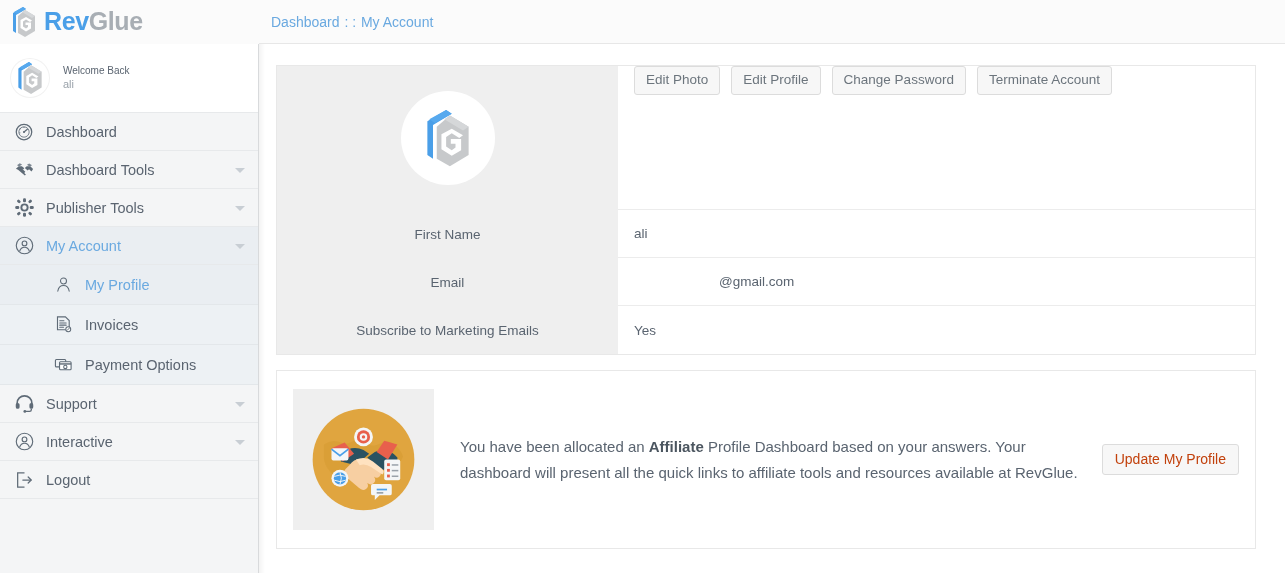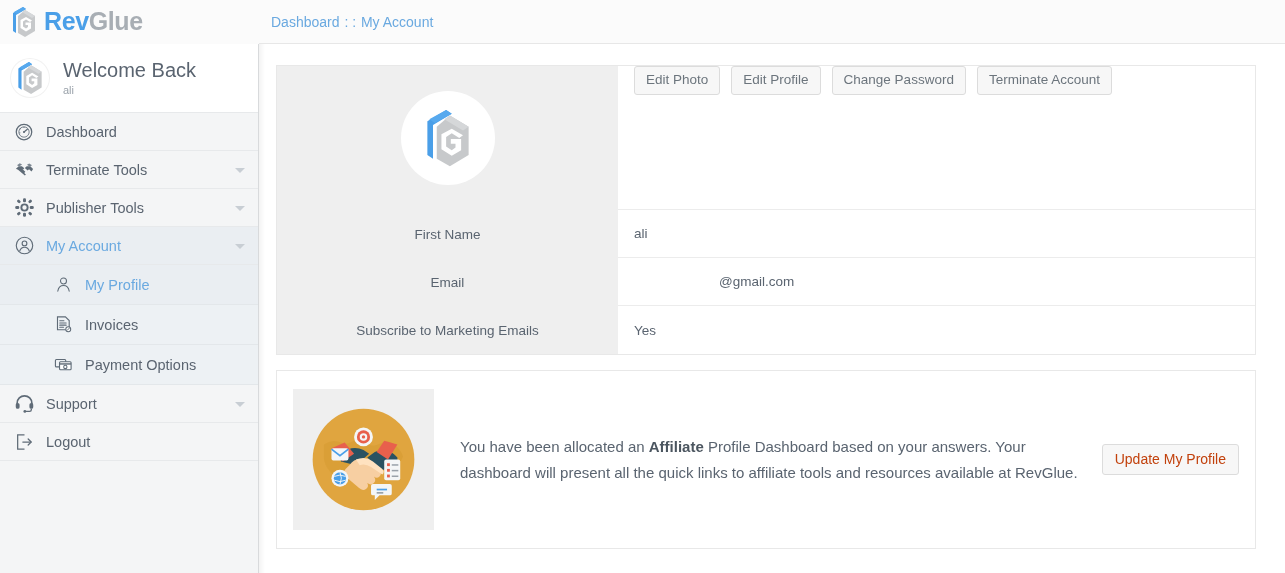--- a/index.html
+++ b/index.html
@@ -61,21 +61,21 @@
     border-bottom: 1px solid #e7e9eb;
   }
   .welcome-avatar {
     width: 40px; height: 40px; border-radius: 50%;
     background: #ffffff;
     display: flex; align-items: center; justify-content: center;
     flex: 0 0 40px; margin-right: 13px;
     box-shadow: 0 0 0 1px #f2f2f2 inset;
   }
   .welcome-txt { line-height: 1.15; }
-  .welcome-title { font-size: 20px; color: #5a6470; }
+  .welcome-title { font-size: 10px; color: #5a6470; }
   .welcome-user { font-size: 11px; color: #9aa2aa; margin-top: 2px; }
 
   .nav { list-style: none; margin: 0; padding: 0; }
   .nav-item {
     position: relative;
     height: 38px;
     display: flex; align-items: center;
     border-bottom: 1px solid #e7e9eb;
     cursor: pointer;
     padding-left: 11px;
@@ -251,21 +251,21 @@
 
       <li class="nav-item">
         <span class="nav-ico">
           <svg viewBox="0 0 24 24" width="21" height="21">
               <path d="M2.2 11.2 L5.4 8.2 L9 8.2 L11.8 10.6 L10.4 11.9 L8.4 10.4 L12.9 14.6 L11.7 15.9 L13.6 17.6 L12.4 18.8 L4.6 12.3 Z" fill="#5f6b77"></path>
               <path d="M21.8 11.4 L18.6 8.4 L14.6 8.4 L12.4 10.2 L15.6 13.2 L17.2 11.8 L20 14.2 Z" fill="#5f6b77"></path>
               <path d="M3.4 7 L6.6 4.8 L9.2 6.4 L6 8.6 Z" fill="#7b8691"></path>
               <path d="M20.6 7.2 L17.4 5 L14.8 6.6 L18 8.8 Z" fill="#7b8691"></path>
             </svg>
         </span>
-        <span class="nav-label">Terminate Tools</span>
+        <span class="nav-label">Dashboard Tools</span>
         <span class="caret"></span>
       </li>
 
       <li class="nav-item">
         <span class="nav-ico">
           <svg viewBox="0 0 24 24" width="21" height="21">
               <circle cx="12" cy="12" r="3.6" fill="none" stroke="#5f6b77" stroke-width="2.2"></circle>
               <rect x="10.3" y="1.4" width="3.4" height="4.6" rx="1.5" fill="#5f6b77"></rect>
               <rect x="10.3" y="18" width="3.4" height="4.6" rx="1.5" fill="#5f6b77"></rect>
               <rect x="1.4" y="10.3" width="4.6" height="3.4" rx="1.5" fill="#5f6b77"></rect>
@@ -333,20 +333,31 @@
               <rect x="2" y="11.4" width="4.4" height="6.6" rx="2.1" fill="#5f6b77"></rect>
               <rect x="17.6" y="11.4" width="4.4" height="6.6" rx="2.1" fill="#5f6b77"></rect>
               <path d="M19.8 18 V19.2 C19.8 20.3 18.9 21 17.8 21 H13.6" fill="none" stroke="#5f6b77" stroke-width="1.5"></path>
               <circle cx="12.4" cy="21" r="1.6" fill="#5f6b77"></circle>
             </svg>
         </span>
         <span class="nav-label">Support</span>
         <span class="caret"></span>
       </li>
 
+      <li class="nav-item">
+        <span class="nav-ico">
+          <svg viewBox="0 0 24 24" width="21" height="21">
+              <circle cx="12" cy="12" r="9.4" fill="none" stroke="#5f6b77" stroke-width="1.3"></circle>
+              <circle cx="12" cy="9.6" r="2.7" fill="none" stroke="#5f6b77" stroke-width="1.3"></circle>
+              <path d="M6.4 18.6 C7.4 15.5 9.5 14 12 14 C14.5 14 16.6 15.5 17.6 18.6" fill="none" stroke="#5f6b77" stroke-width="1.3"></path>
+            </svg>
+        </span>
+        <span class="nav-label">Interactive</span>
+        <span class="caret"></span>
+      </li>
 
       <li class="nav-item">
         <span class="nav-ico">
           <svg viewBox="0 0 24 24" width="20" height="20">
               <path d="M12.6 3.4 H4.4 V20.6 H12.6" fill="none" stroke="#5f6b77" stroke-width="1.5"></path>
               <path d="M10.6 12 H20.4" stroke="#5f6b77" stroke-width="1.5" stroke-linecap="round"></path>
               <path d="M17 8.4 L20.6 12 L17 15.6" fill="none" stroke="#5f6b77" stroke-width="1.5" stroke-linecap="round" stroke-linejoin="round"></path>
             </svg>
         </span>
         <span class="nav-label">Logout</span>

